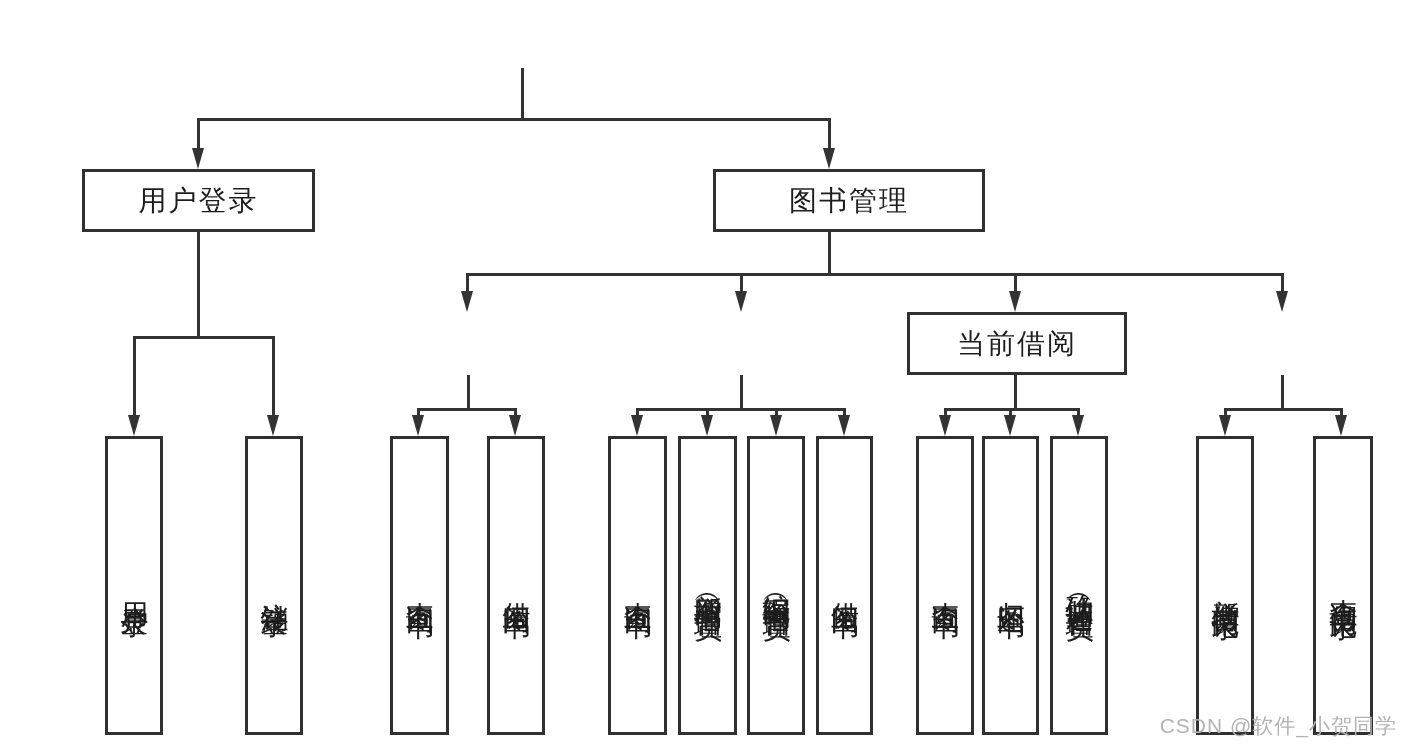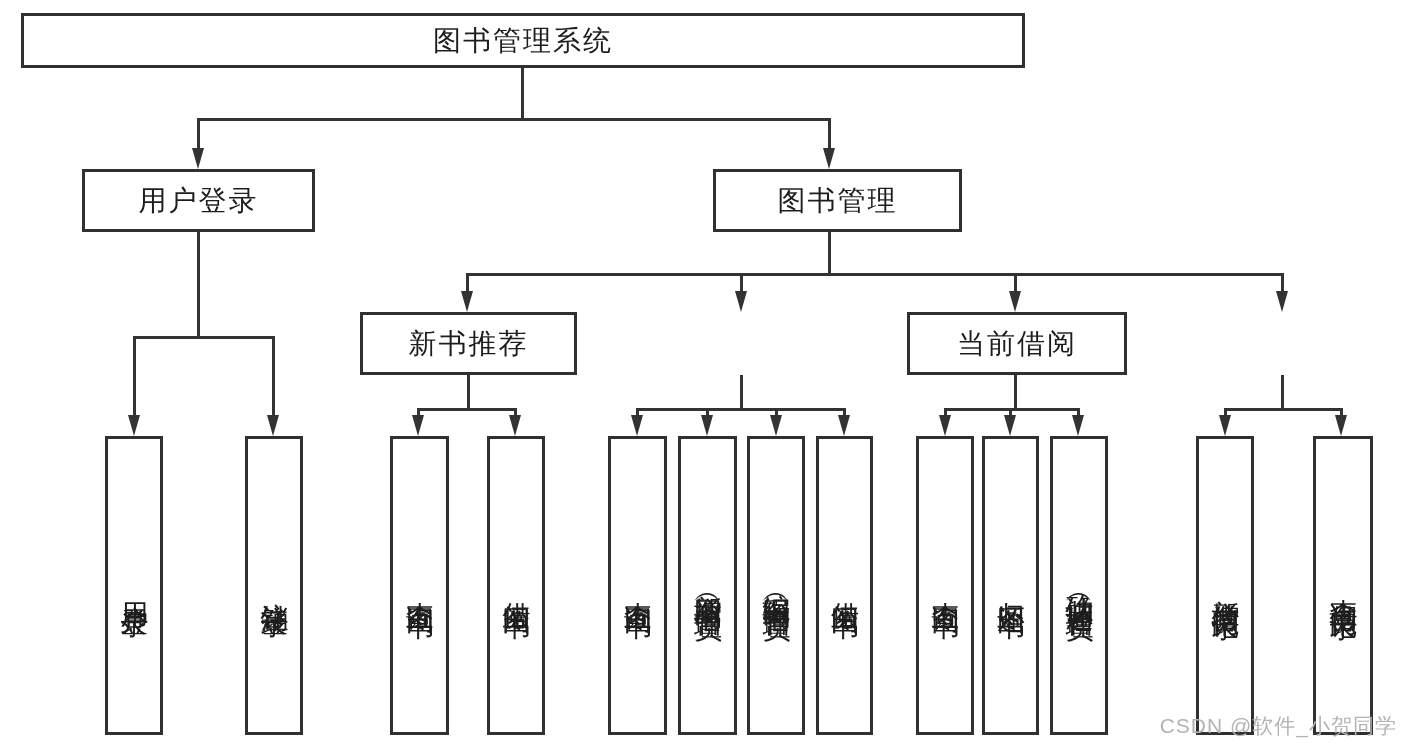--- a/index.html
+++ b/index.html
@@ -29,35 +29,32 @@
   .watermark {
     position:absolute; top:712px; right:8px; z-index:5;
     color:#b3b3b3; font-size:21px; letter-spacing:1px;
   }
 </style>
 </head>
 <body>
 
 <div class="stage">
 
-  <div class="hbox" style="left:21px;top:13px;width:1004px;height:55px">
-    <span>图书管理系统</span>
-  </div>
 
   <div class="line" style="left:521px;top:68px;width:3px;height:53px"></div>
   <div class="line" style="left:197px;top:118px;width:634px;height:3px"></div>
   <div class="line" style="left:197px;top:118px;width:3px;height:34px"></div>
   <div class="arrow" style="left:192px;top:148px"></div>
   <div class="line" style="left:828px;top:118px;width:3px;height:34px"></div>
   <div class="arrow" style="left:823px;top:148px"></div>
 
   <div class="hbox" style="left:82px;top:169px;width:233px;height:63px">
     <span>用户登录</span>
   </div>
-  <div class="hbox" style="left:713px;top:169px;width:249px;height:63px">
+  <div class="hbox" style="left:713px;top:169px;width:272px;height:63px">
     <span>图书管理</span>
   </div>
 
   <div class="line" style="left:197px;top:232px;width:3px;height:106px"></div>
   <div class="line" style="left:133px;top:336px;width:142px;height:3px"></div>
   <div class="line" style="left:133px;top:336px;width:3px;height:82px"></div>
   <div class="arrow" style="left:128px;top:415px"></div>
   <div class="line" style="left:272px;top:336px;width:3px;height:82px"></div>
   <div class="arrow" style="left:267px;top:415px"></div>
 
@@ -65,23 +62,20 @@
   <div class="line" style="left:466px;top:273px;width:818px;height:3px"></div>
   <div class="line" style="left:466px;top:273px;width:3px;height:20px"></div>
   <div class="arrow" style="left:461px;top:291px"></div>
   <div class="line" style="left:740px;top:273px;width:3px;height:20px"></div>
   <div class="arrow" style="left:735px;top:291px"></div>
   <div class="line" style="left:1014px;top:273px;width:3px;height:20px"></div>
   <div class="arrow" style="left:1009px;top:291px"></div>
   <div class="line" style="left:1281px;top:273px;width:3px;height:20px"></div>
   <div class="arrow" style="left:1276px;top:291px"></div>
 
-  <div class="hbox" style="left:360px;top:312px;width:217px;height:63px">
-    <span>新书推荐</span>
-  </div>
   <div class="hbox" style="left:907px;top:312px;width:220px;height:63px">
     <span>当前借阅</span>
   </div>
 
   <div class="line" style="left:467px;top:375px;width:3px;height:35px"></div>
   <div class="line" style="left:417px;top:408px;width:100px;height:3px"></div>
   <div class="line" style="left:417px;top:408px;width:3px;height:12px"></div>
   <div class="arrow" style="left:412px;top:415px"></div>
   <div class="line" style="left:514px;top:408px;width:3px;height:12px"></div>
   <div class="arrow" style="left:509px;top:415px"></div>

